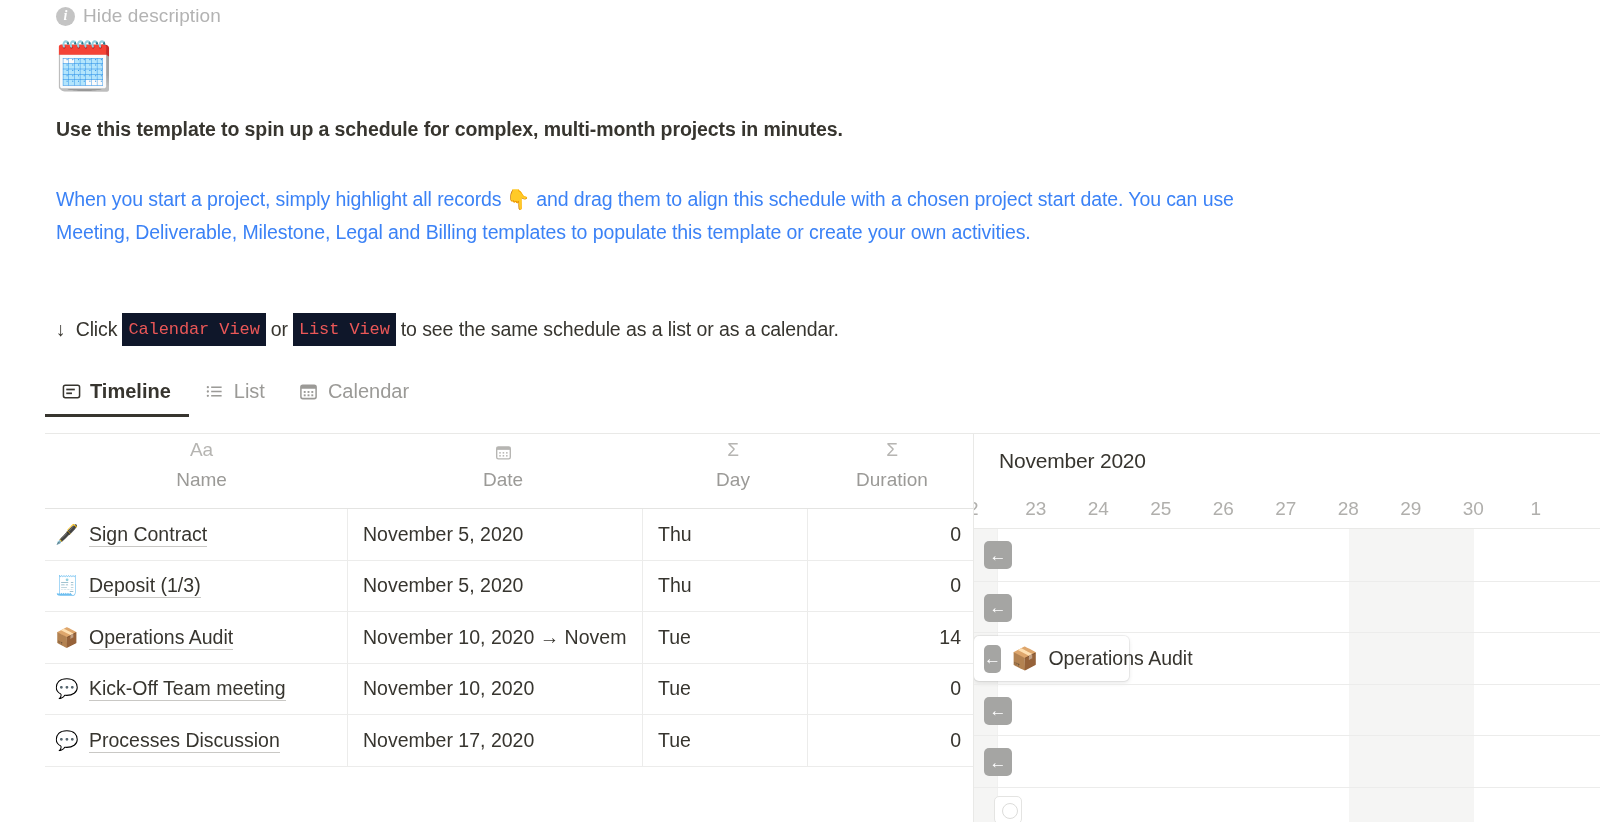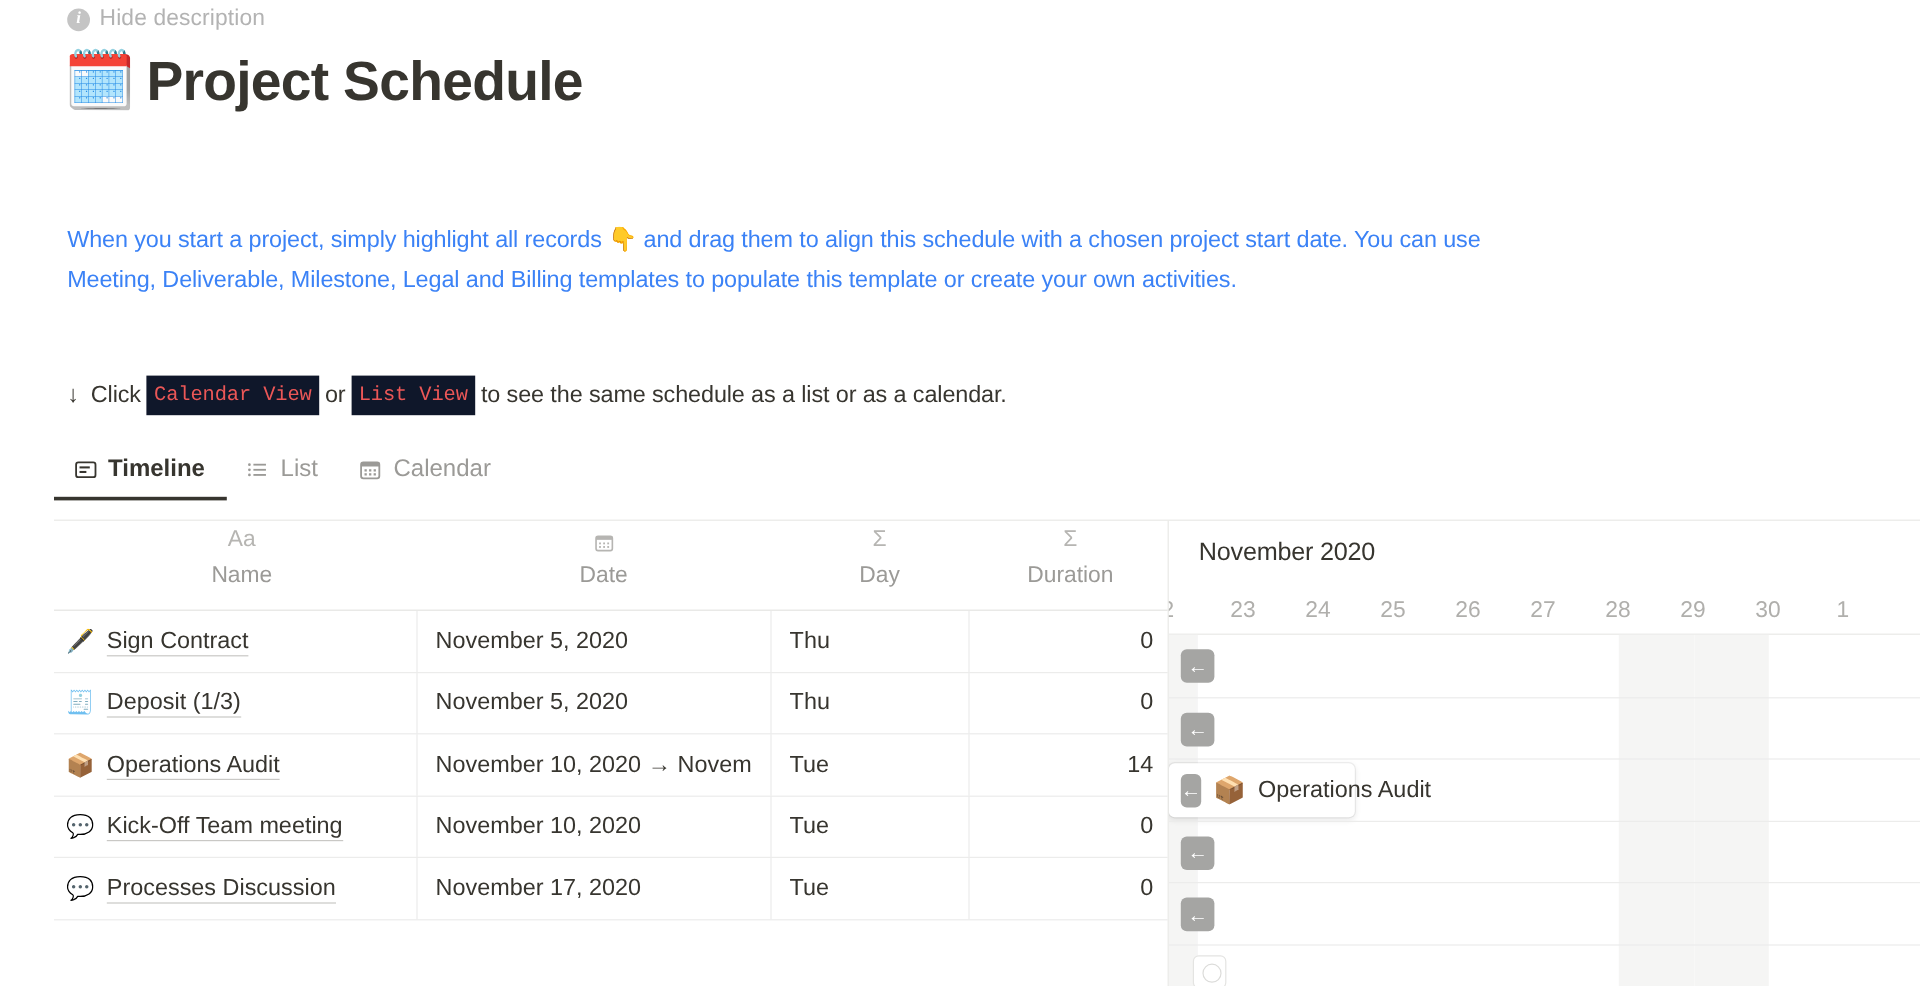--- a/index.html
+++ b/index.html
@@ -207,23 +207,23 @@
 
 <div class="page">
 
   <div class="hide-desc">
     <span class="info-icon">i</span>
     <span class="hide-desc-label">Hide description</span>
   </div>
 
   <div class="title-row">
     <span class="title-emoji">🗓️</span>
-    <span class="page-title">Project Schedule</span>
-  </div>
-
+  </div>
+
+  <div class="desc-bold">Use this template to spin up a schedule for complex, multi-month projects in minutes.</div>
 
   <div class="desc-para">
     <span>When you start a project, simply highlight all records </span><span class="emoji-inline">👇</span><span> and drag them to align this schedule with a chosen project start date. You can use Meeting, Deliverable, Milestone, Legal and Billing templates to populate this template or create your own activities.</span>
   </div>
 
   <div class="desc-click">
     <span class="arrow-down">↓</span>
     <span>Click</span>
     <span class="code-chip">Calendar View</span>
     <span>or</span>

